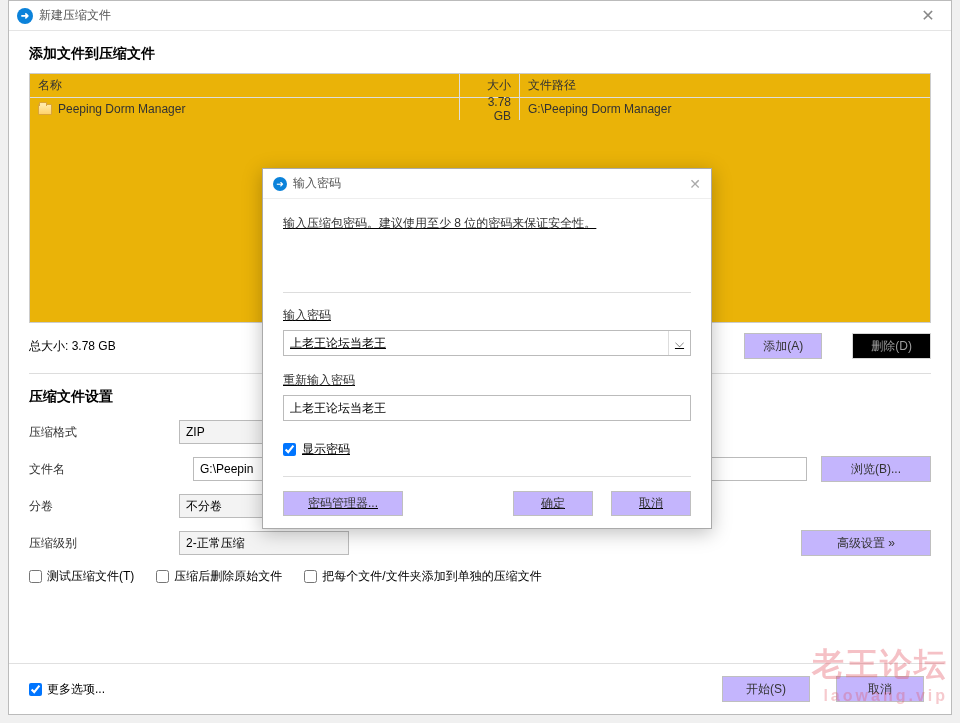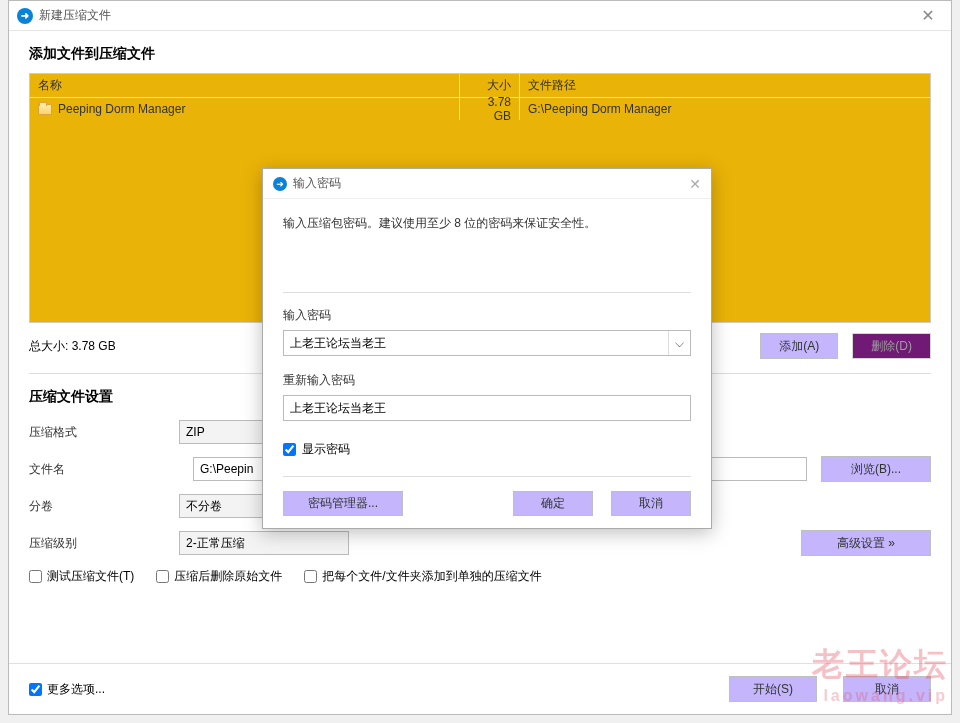--- a/index.html
+++ b/index.html
@@ -93,21 +93,21 @@
       padding: 0 18px;
       background: #c4b5fd;
       border: 1px solid #bfbfbf;
       color: #333;
       font-size: 12px;
       cursor: pointer;
       display: inline-flex;
       align-items: center;
       justify-content: center;
     }
-    .btn.disabled { color: #9e9e9e; background: #701a75; border-color: #d6d6d6; }
+    .btn.disabled { color: #9e9e9e; background: #000000; border-color: #d6d6d6; margin-left: 16px; }
     .btn-group { display: flex; gap: 14px; }
     hr { border: none; border-top: 1px solid #ddd; margin: 14px 0; }
     .settings-title { font-size: 14px; font-weight: bold; margin-bottom: 14px; }
     .form-row {
       display: flex;
       align-items: center;
       margin-bottom: 12px;
     }
     .form-label { width: 150px; color: #333; }
     .form-field { flex: 1; }
@@ -122,21 +122,21 @@
     .select-input { background: #f3f3f3; width: 170px; }
     .file-name-row { display: flex; gap: 14px; align-items: center; }
     .file-name-row .text-input { flex: 1; }
     .browse-btn { width: 110px; }
     .adv-btn { height: 26px; width: 130px; margin-left: auto; }
     .checkbox-row { display: flex; gap: 22px; margin-top: 10px; }
     .checkbox-item { display: flex; align-items: center; gap: 5px; }
     .checkbox-item input { width: 13px; height: 13px; }
     .bottom-bar {
       position: absolute;
-      bottom: 0; left: 0; right: 0;
+      bottom: 0; left: 0; right: 7px;
       padding: 12px 20px;
       display: flex;
       align-items: center;
       justify-content: space-between;
       border-top: 1px solid #e0e0e0;
     }
     .bottom-bar .btn { width: 88px; margin-left: 12px; }
 
     
     .modal-backdrop {
@@ -150,21 +150,21 @@
     .modal-header {
       height: 30px;
       display: flex;
       align-items: center;
       padding: 0 10px;
       border-bottom: 1px solid #eee;
     }
     .modal-header .icon { margin-right: 6px; }
     .modal-header .title { color: #555; }
     .modal-header .close { margin-left: auto; font-size: 14px; color: #aaa; cursor: pointer; }
-    .modal-body { padding: 16px 20px 12px; }
+    .modal-body { padding: 16px 20px 12px; text-decoration: underline; }
     .modal-hint { color: #333; margin-bottom: 60px; }
     .modal-label { color: #333; margin-bottom: 6px; }
     .pw-input {
       width: 100%;
       height: 26px;
       border: 1px solid #bbb;
       padding: 0 6px;
       font-size: 12px;
       margin-bottom: 14px;
     }

